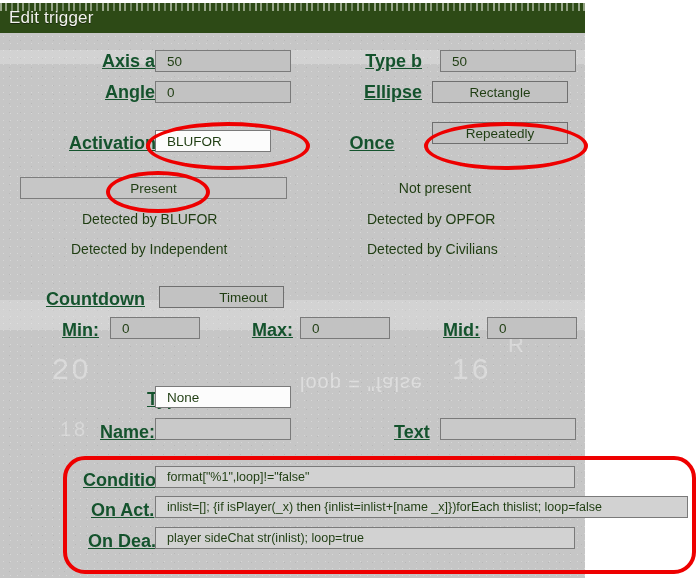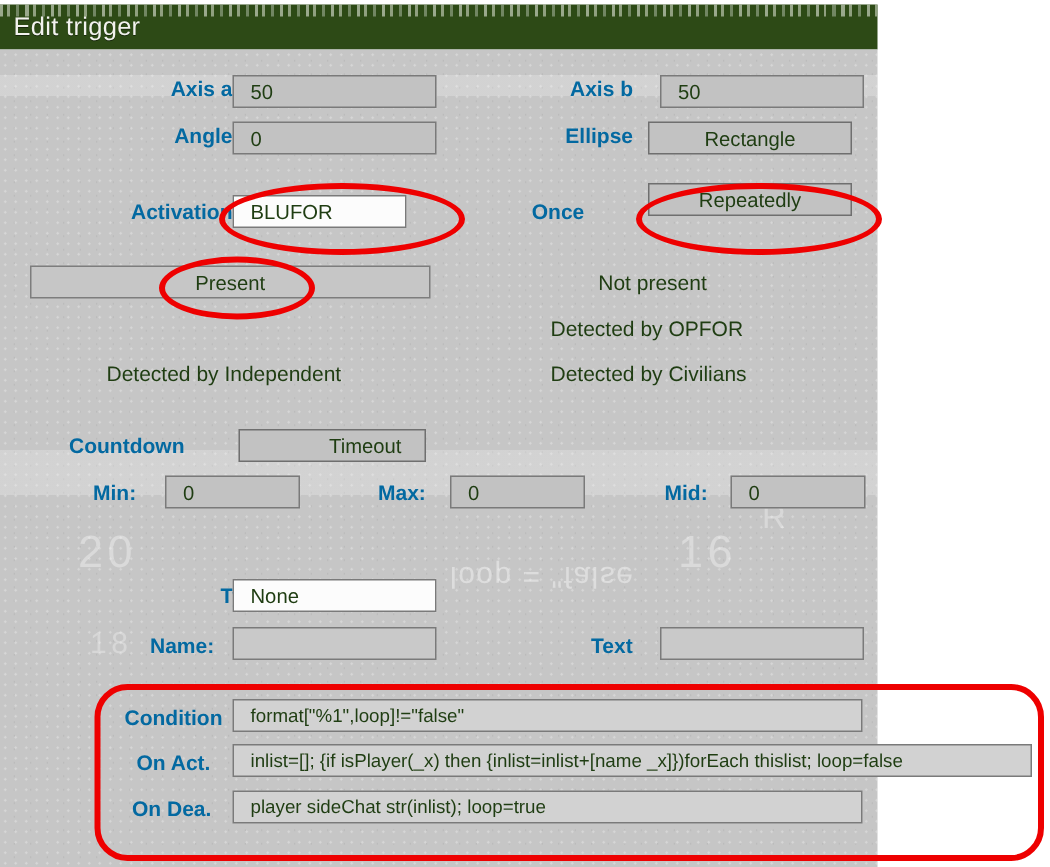--- a/index.html
+++ b/index.html
@@ -101,23 +101,24 @@
   }
   #wm-20  { left: 52px;  top: 352px; font-size: 30px; color: rgba(255,255,255,.35); }
   #wm-16  { left: 452px; top: 352px; font-size: 30px; color: rgba(255,255,255,.35); }
   #wm-r   { left: 508px; top: 332px; font-size: 22px; color: rgba(255,255,255,.32); }
   #wm-18  { left: 60px;  top: 418px; font-size: 20px; color: rgba(255,255,255,.30); }
 
   
   .row { position: absolute; display: flex; align-items: center; }
 
   .lbl {
-    color: #0369a1;
-    font-size: 14px;
-    white-space: nowrap;
+    color: #14532d;
+    font-size: 18px;
+    white-space: nowrap;
+    text-decoration: underline;
   }
   .lbl.bold { font-weight: bold; }
 
   .field {
     box-sizing: border-box;
     height: 22px;
     background: #c2c2c2;
     border: 1px solid #7a7a7a;
     color: #1f3d12;
     font-size: 13.5px;
@@ -184,21 +185,21 @@
   <div class="watermark" id="wm-16">16</div>
   <div class="watermark" id="wm-r">R</div>
   <div class="watermark" id="wm-18">18</div>
 
   <div class="row" style="left:97px; top:51px;">
     <div class="lbl bold" style="width:58px; text-align:right;">Axis a</div>
   </div>
   <div class="field" style="position:absolute; left:155px; top:50px; width:136px;">50</div>
 
   <div class="row" style="left:322px; top:51px;">
-    <div class="lbl bold" style="width:100px; text-align:right;">Axis b</div>
+    <div class="lbl bold" style="width:100px; text-align:right;">Type b</div>
   </div>
   <div class="field" style="position:absolute; left:440px; top:50px; width:136px;">50</div>
 
   <div class="row" style="left:97px; top:82px;">
     <div class="lbl bold" style="width:58px; text-align:right;">Angle</div>
   </div>
   <div class="field" style="position:absolute; left:155px; top:81px; width:136px;">0</div>
 
   <div class="row" style="left:322px; top:82px;">
     <div class="lbl bold" style="width:100px; text-align:right;">Ellipse</div>
@@ -211,20 +212,21 @@
   <div class="field white" style="position:absolute; left:155px; top:130px; width:116px;">BLUFOR</div>
 
   <div class="row" style="left:322px; top:133px;">
     <div class="lbl bold" style="width:100px; text-align:center;">Once</div>
   </div>
   <div class="btn" style="position:absolute; left:432px; top:122px; width:136px;">Repeatedly</div>
 
   <div class="btn" style="position:absolute; left:20px; top:177px; width:267px; background:#c6c6c6; border:1px solid #7d7d7d;">Present</div>
   <div class="plaintext" style="position:absolute; left:380px; top:180px; width:110px; text-align:center;">Not present</div>
 
+  <div class="plaintext" style="position:absolute; left:82px; top:211px;">Detected by BLUFOR</div>
   <div class="plaintext" style="position:absolute; left:367px; top:211px;">Detected by OPFOR</div>
 
   <div class="plaintext" style="position:absolute; left:71px; top:241px;">Detected by Independent</div>
   <div class="plaintext" style="position:absolute; left:367px; top:241px;">Detected by Civilians</div>
 
   <div class="lbl bold" style="position:absolute; left:46px; top:289px;">Countdown</div>
   <div class="btn" style="position:absolute; left:159px; top:286px; width:125px;padding-left:44px;">Timeout</div>
 
   <div class="lbl bold" style="position:absolute; left:62px; top:320px;">Min:</div>
   <div class="field" style="position:absolute; left:110px; top:317px; width:90px;">0</div>

